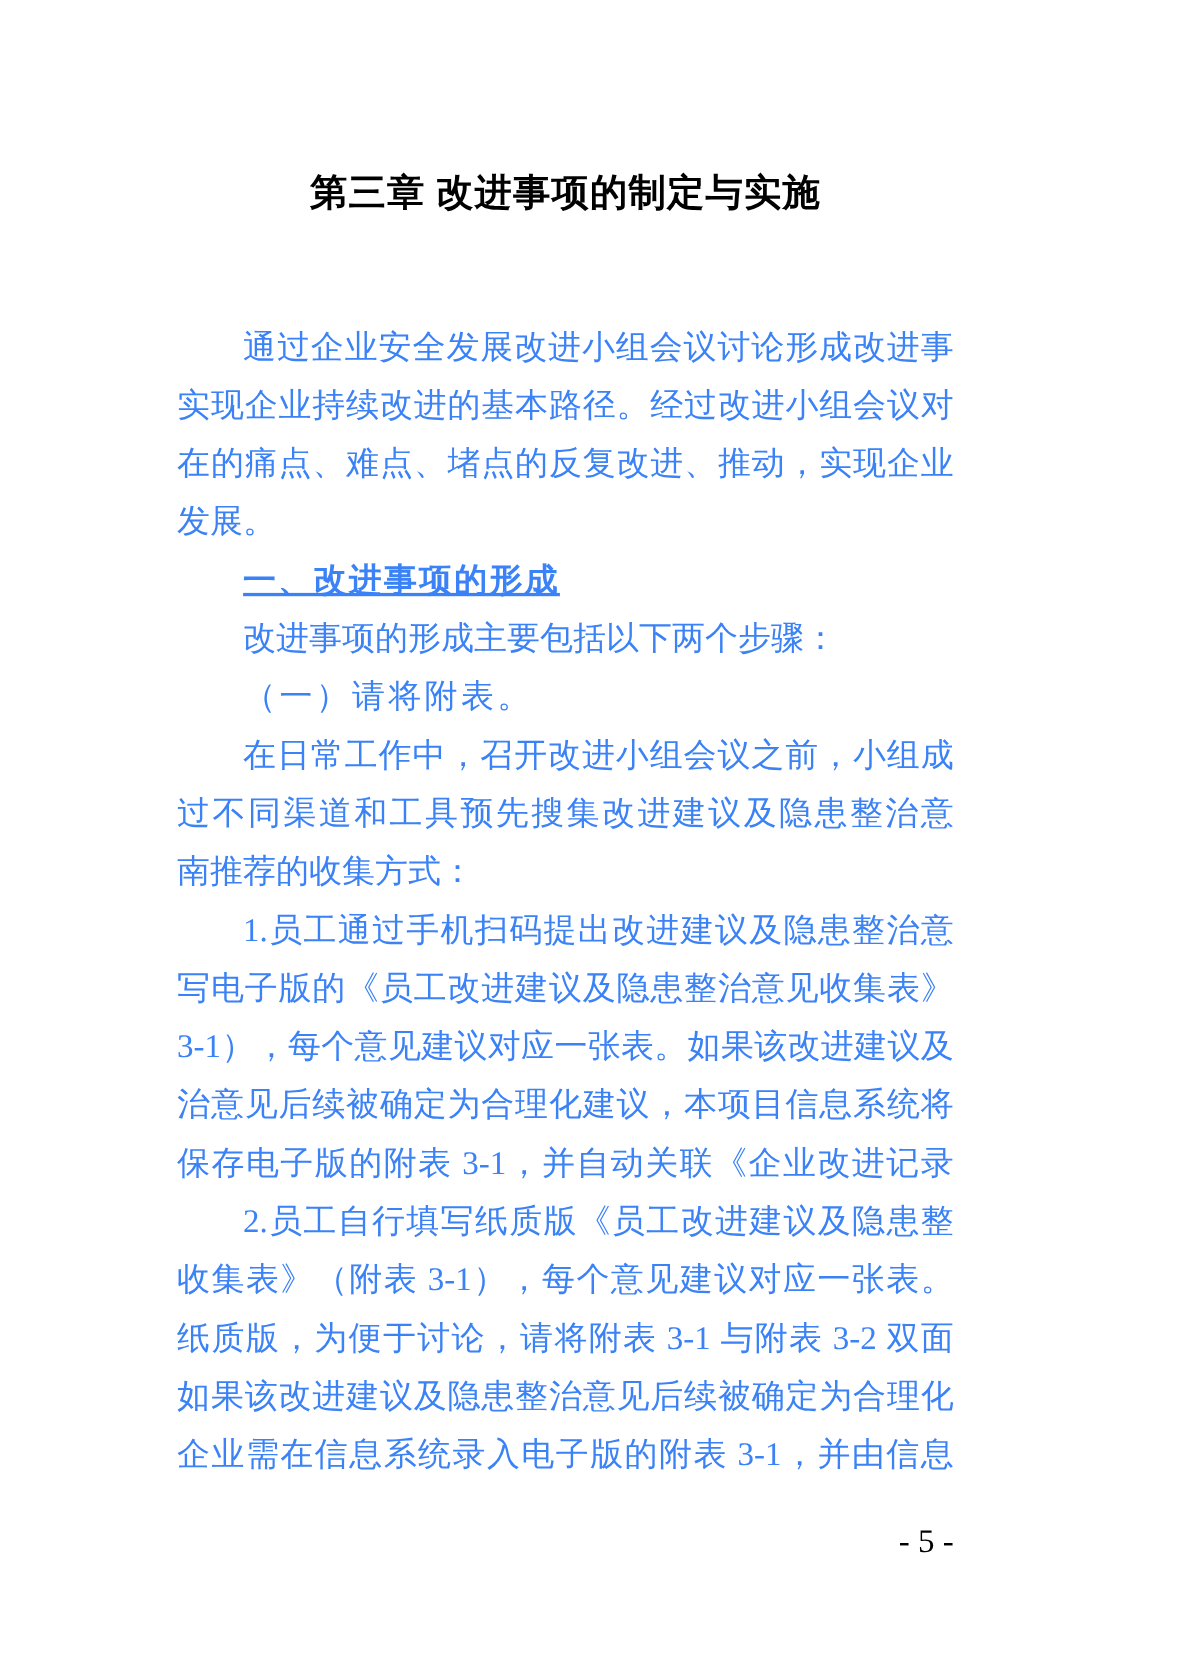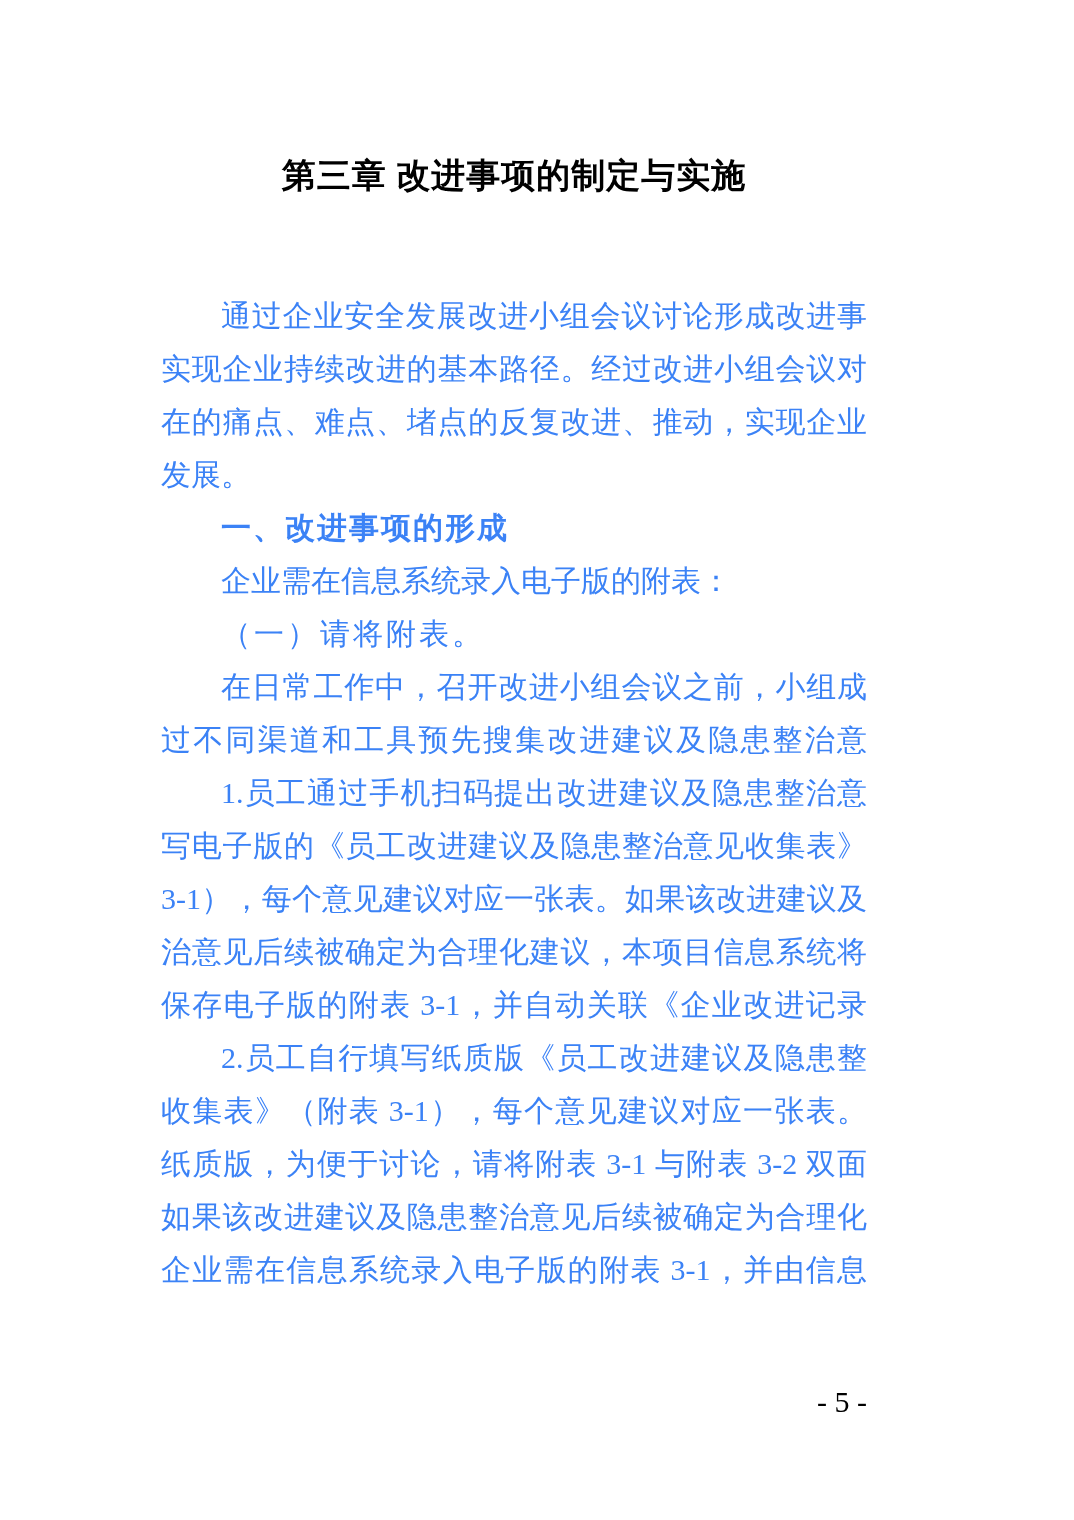--- a/index.html
+++ b/index.html
@@ -41,20 +41,21 @@
     text-align: center;
     text-align-last: left;
   }
   .line.indent {
     padding-left: 60px;
   }
   .line.h2 {
     font-family: "Liberation Sans", "DejaVu Sans", sans-serif;
     font-weight: bold;
     letter-spacing: 2px;
+    text-decoration: underline;
   }
   .line.h3 {
     font-family: "Liberation Serif", "DejaVu Serif", serif;
     letter-spacing: 3px;
   }
   .page-number {
     position: absolute;
     top: 1382px;
     right: 159px;
     font-size: 30px;
@@ -68,24 +69,25 @@
 
 <div class="page">
 
   <h1 class="chapter-title">第三章 改进事项的制定与实施</h1>
 
   <div class="line indent">通过企业安全发展改进小组会议讨论形成改进事项是</div>
   <div class="line">实现企业持续改进的基本路径。经过改进小组会议对企业存</div>
   <div class="line">在的痛点、难点、堵点的反复改进、推动，实现企业的不断</div>
   <div class="line left">发展。</div>
   <div class="line left indent h2">一、改进事项的形成</div>
-  <div class="line left indent">企业需在信息系统录入电子版的附表：</div>
+  <div class="line left indent">改进事项的形成主要包括以下两个步骤：</div>
   <div class="line left indent h3">（一）请将附表。</div>
   <div class="line indent">在日常工作中，召开改进小组会议之前，小组成员需通</div>
   <div class="line">过不同渠道和工具预先搜集改进建议及隐患整治意见。本指</div>
+  <div class="line left">南推荐的收集方式：</div>
   <div class="line indent">1.员工通过手机扫码提出改进建议及隐患整治意见，填</div>
   <div class="line">写电子版的《员工改进建议及隐患整治意见收集表》（附表</div>
   <div class="line">3-1），每个意见建议对应一张表。如果该改进建议及隐患整</div>
   <div class="line">治意见后续被确定为合理化建议，本项目信息系统将会自动</div>
   <div class="line">保存电子版的附表 3-1，并自动关联《企业改进记录表》（附</div>
   <div class="line indent">2.员工自行填写纸质版《员工改进建议及隐患整治意见</div>
   <div class="line">收集表》（附表 3-1），每个意见建议对应一张表。如需使用</div>
   <div class="line">纸质版，为便于讨论，请将附表 3-1 与附表 3-2 双面打印。</div>
   <div class="line">如果该改进建议及隐患整治意见后续被确定为合理化建议，</div>
   <div class="line">企业需在信息系统录入电子版的附表 3-1，并由信息系统自</div>

